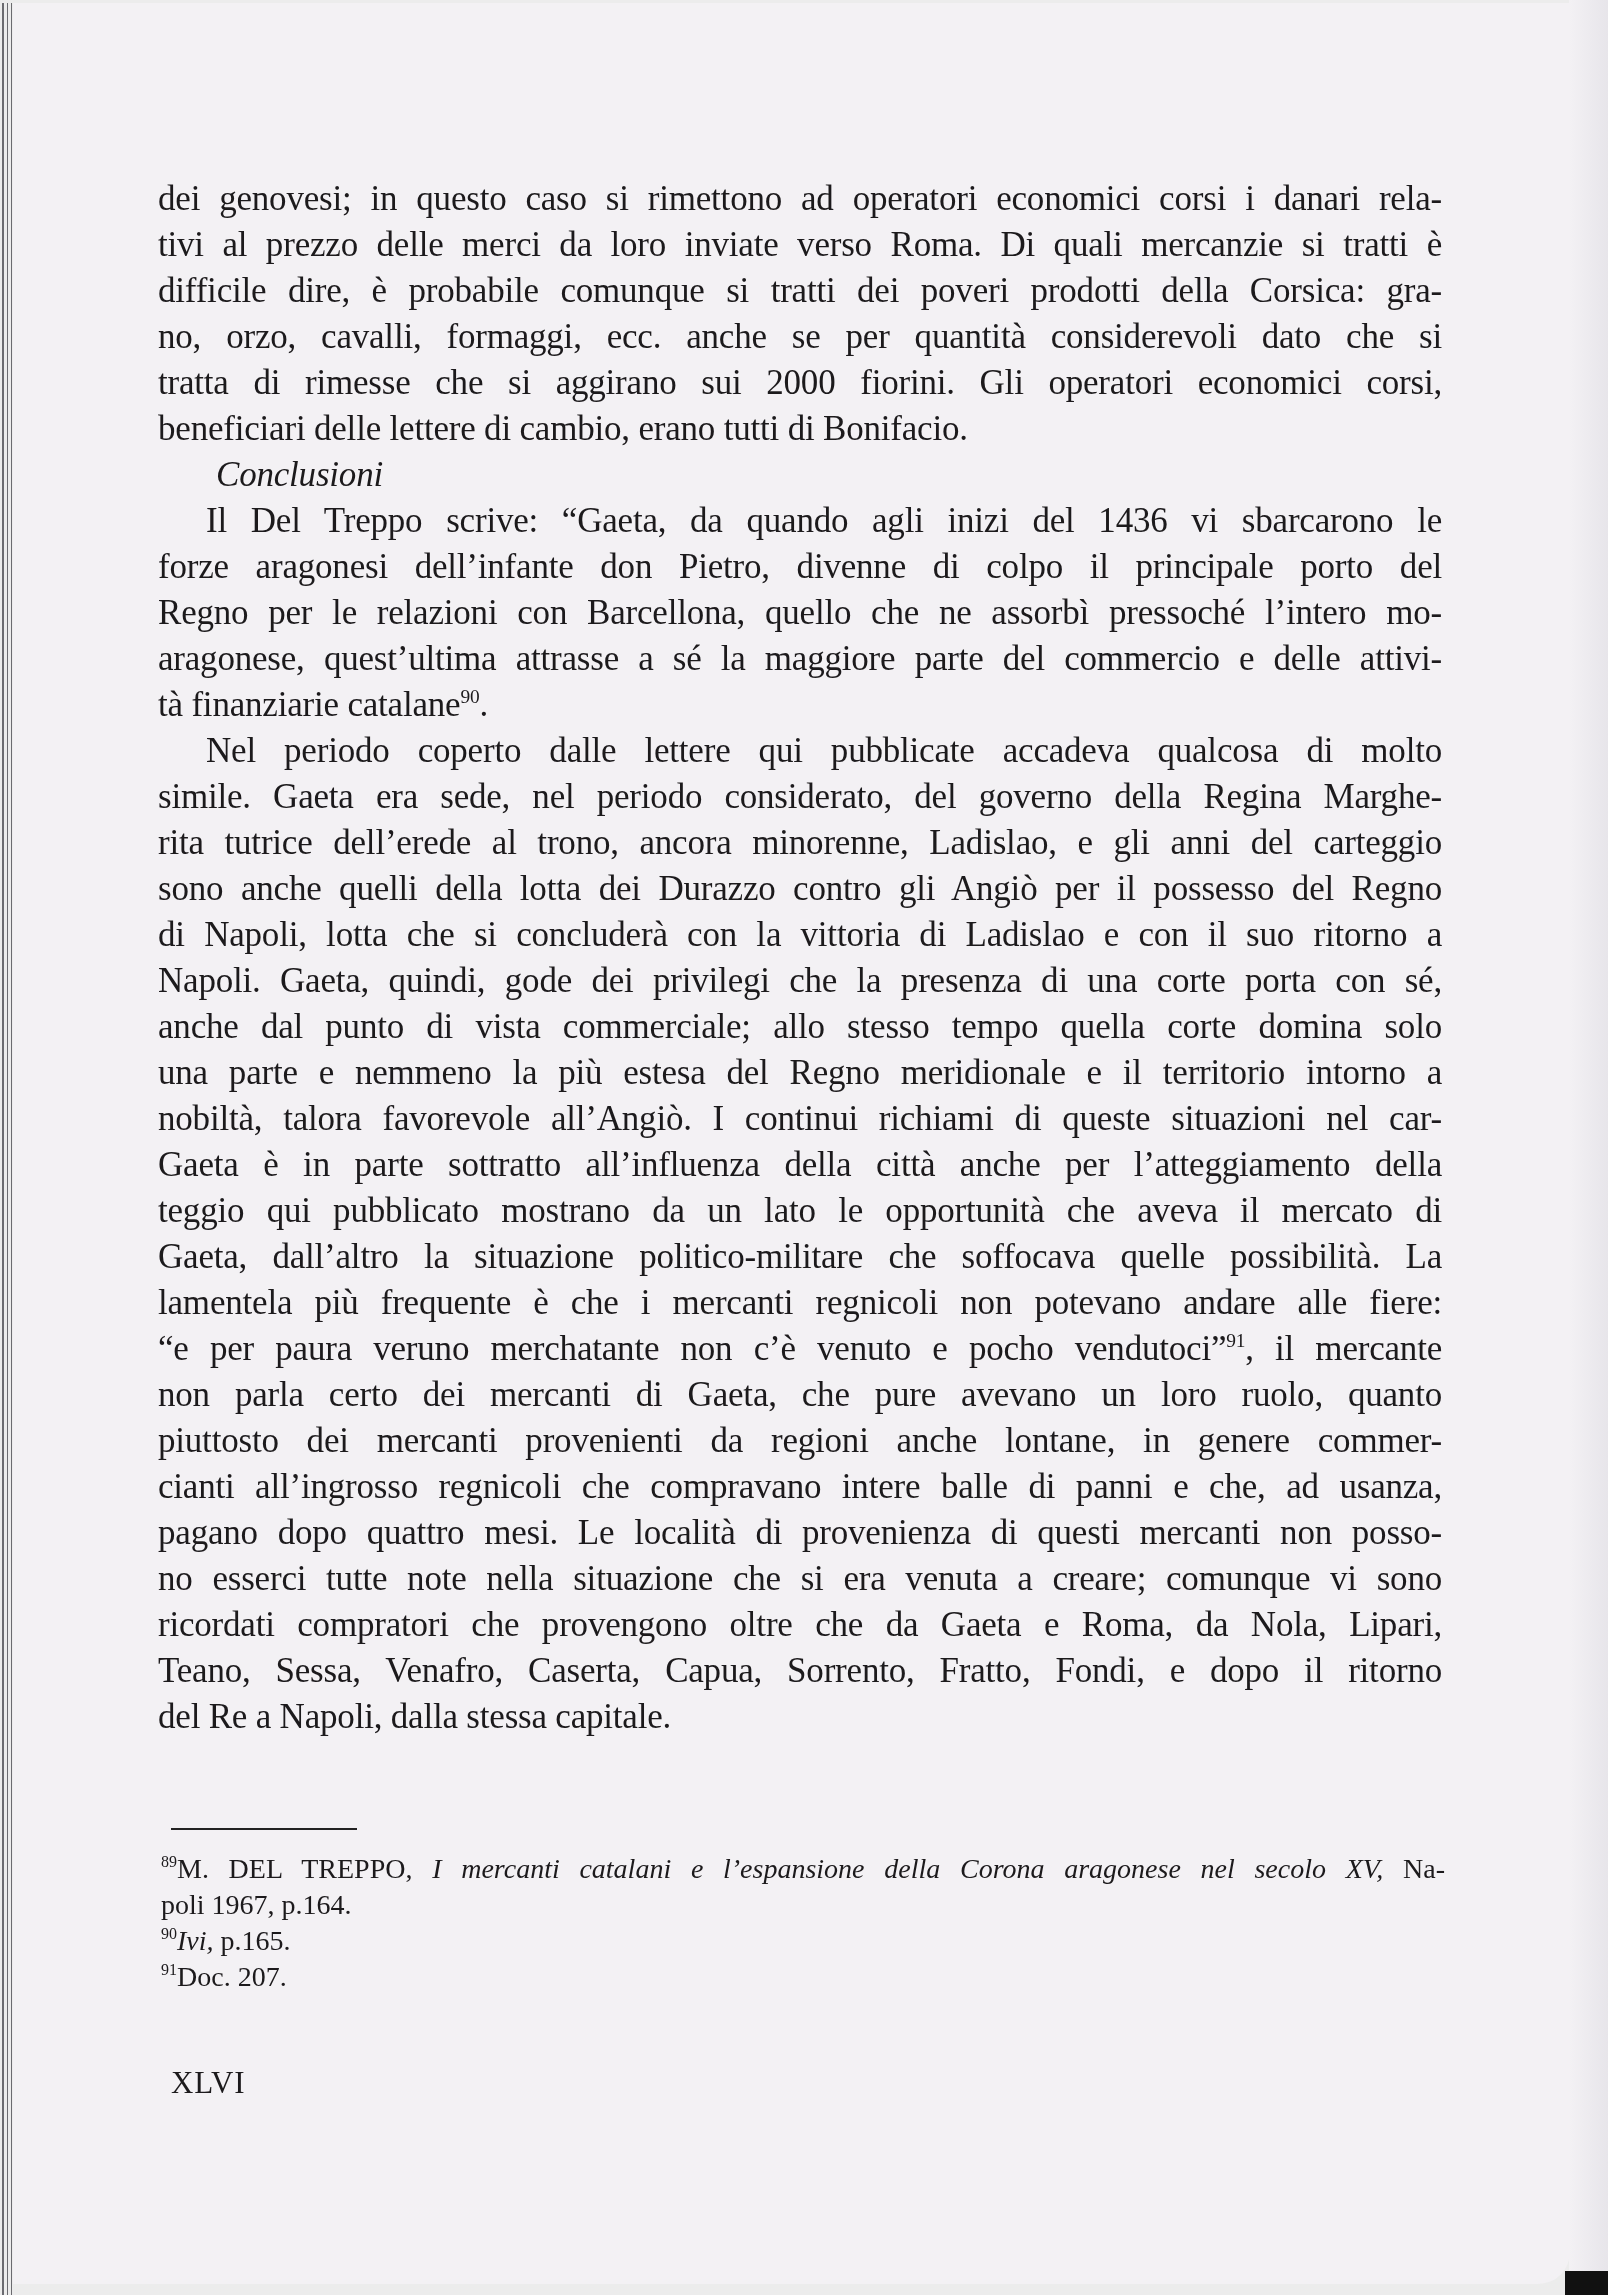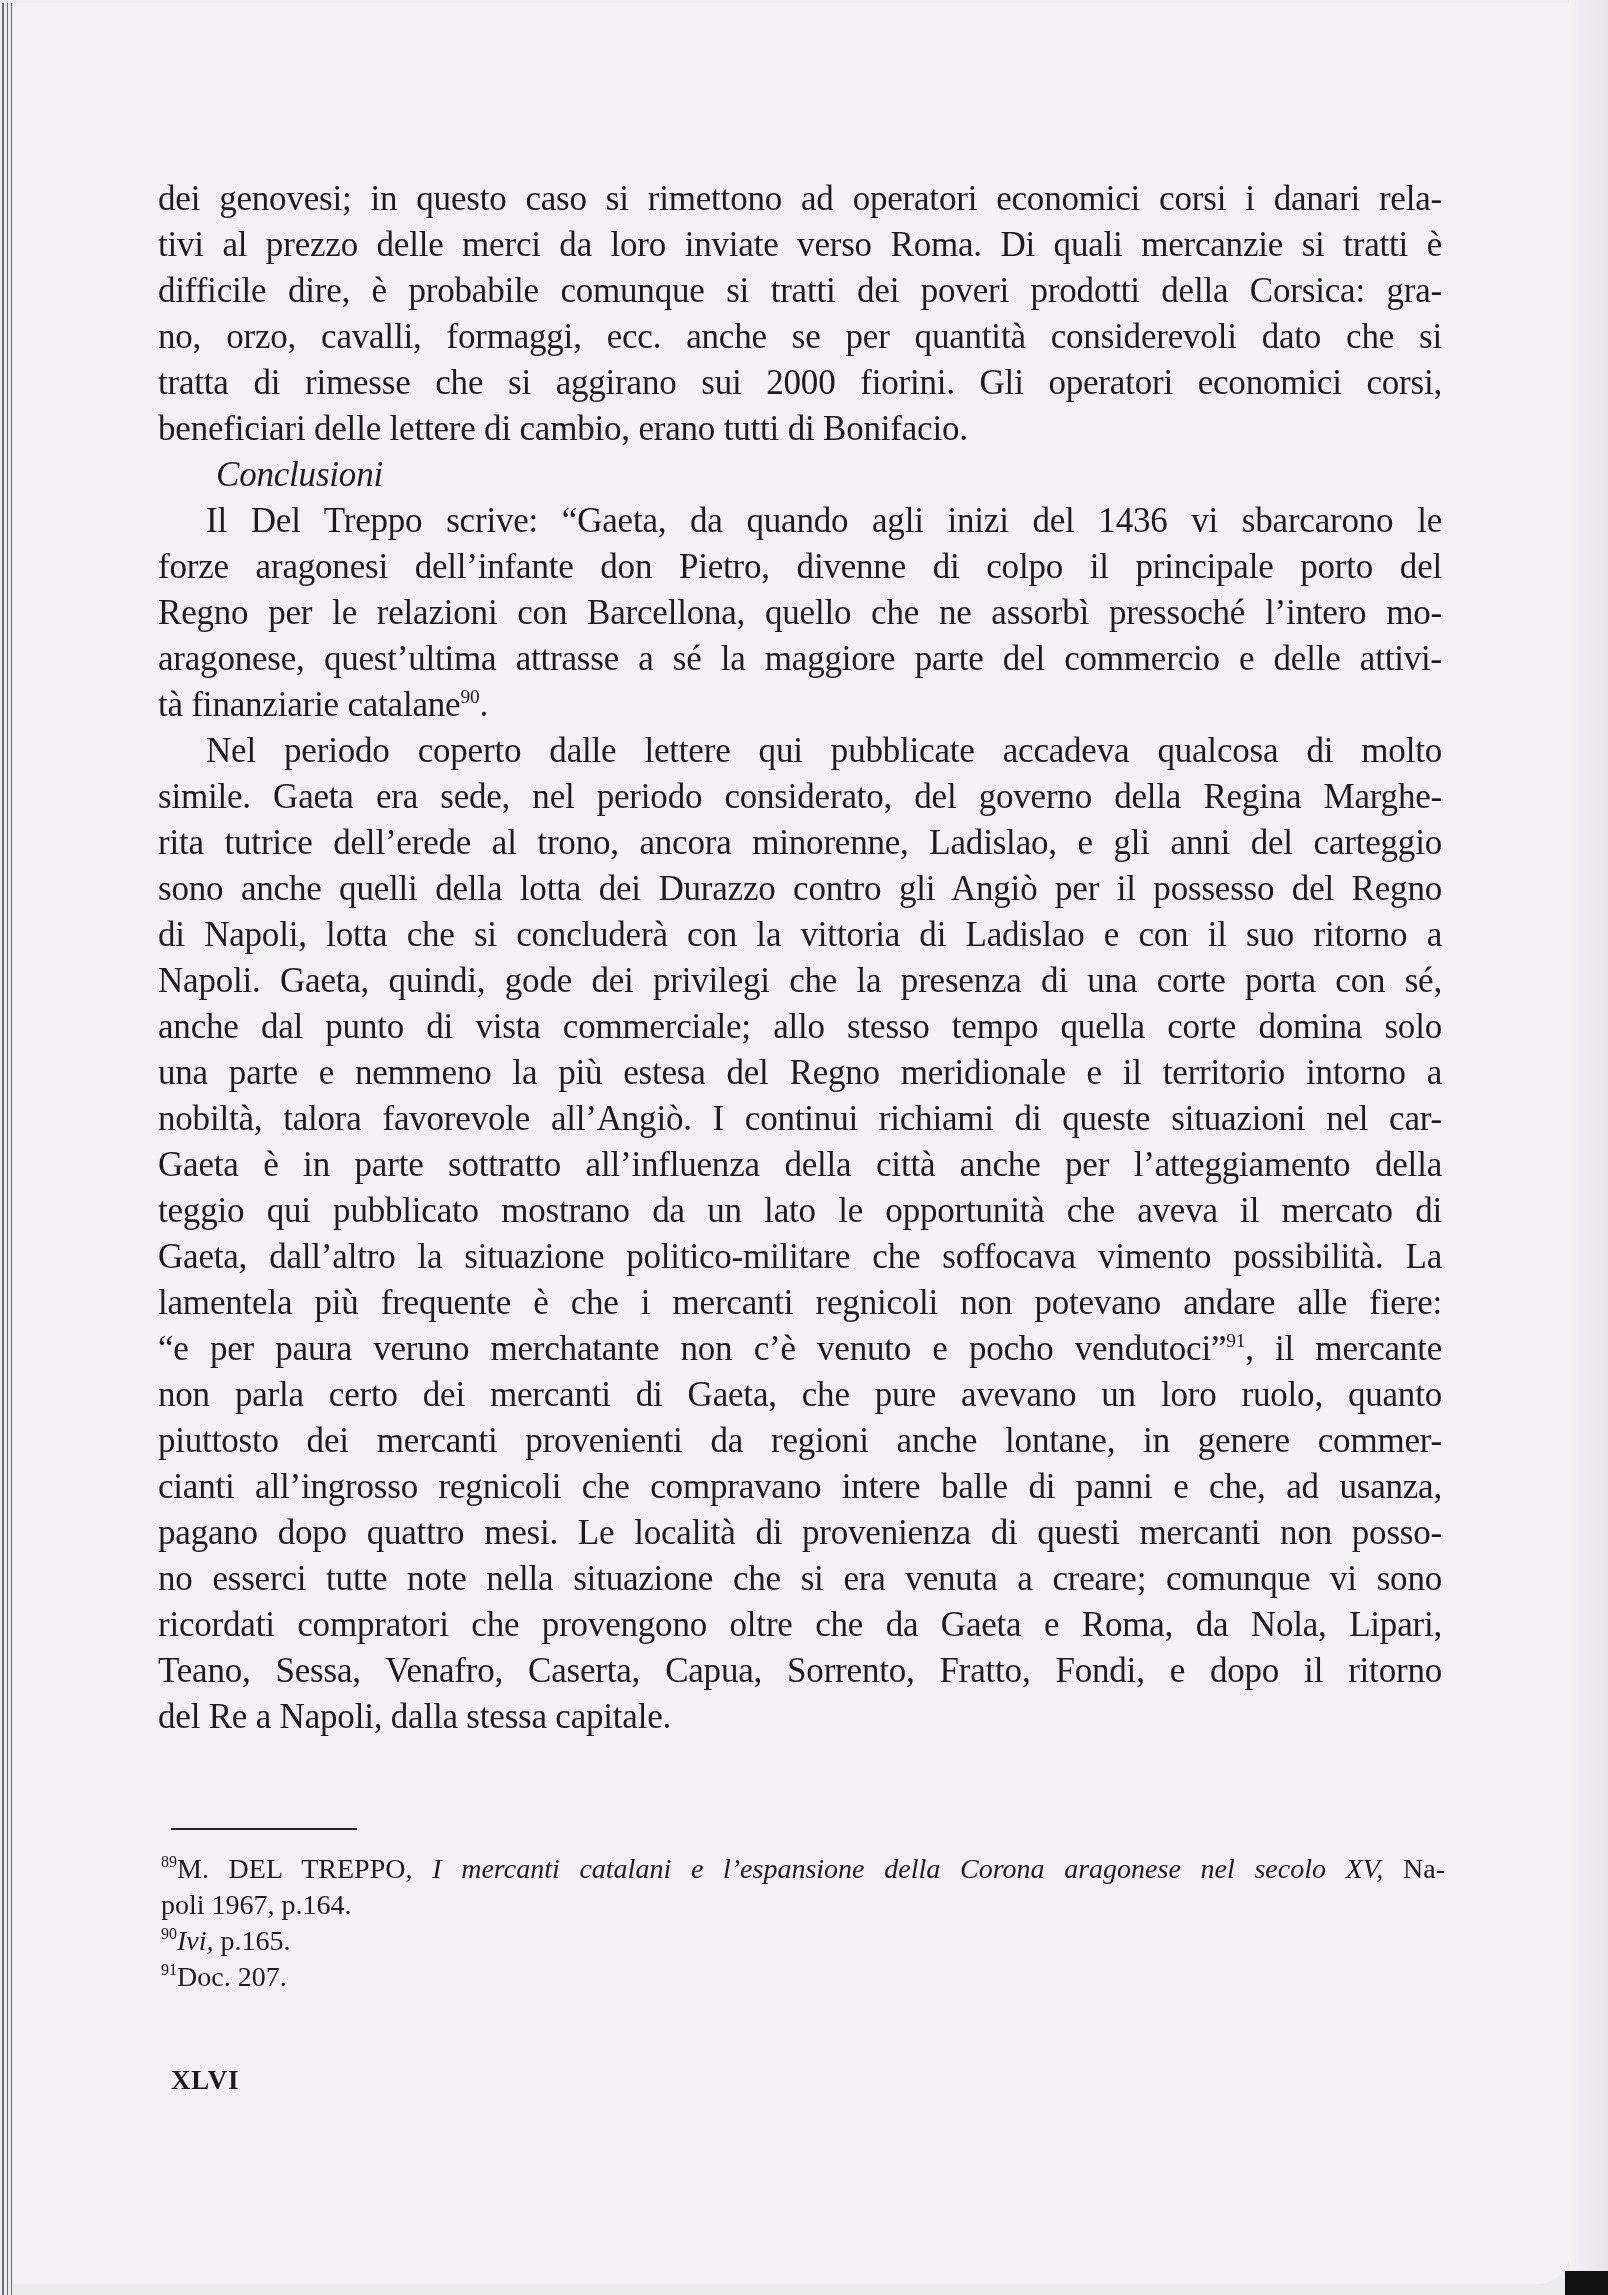--- a/index.html
+++ b/index.html
@@ -34,21 +34,21 @@
   .rule { position: absolute; left: 171px; top: 1828px; width: 186px; height: 1.6px; background: #222; }
   .notes { position: absolute; left: 161px; top: 1851px; width: 1284px; }
   .note-line {
     font-size: 28px; line-height: 36px; height: 36px; white-space: nowrap;
     text-align: justify; text-align-last: justify;
   }
   .note-line.last { text-align-last: left; }
   .note-line sup { font-size: 16px; vertical-align: 11.3px; }
   .it { font-style: italic; }
   .folio {
-    position: absolute; left: 171px; top: 2065px; font-size: 27px; letter-spacing: 0.8px; font-weight: 700;
+    position: absolute; left: 171px; top: 2065px; font-size: 31px; letter-spacing: 0.8px; font-weight: 400;
   }
 </style>
 </head>
 <body>
 
 <div class="page"></div>
 <div class="edge-line" style="left:2.4px"></div>
 <div class="edge-line" style="left:6.5px"></div>
 <div class="edge-line" style="left:10.5px"></div>
 <div class="right-shade"></div>
@@ -80,21 +80,21 @@
     <div class="line">simile. Gaeta era sede, nel periodo considerato, del governo della Regina Marghe-</div>
     <div class="line">rita tutrice dell’erede al trono, ancora minorenne, Ladislao, e gli anni del carteggio</div>
     <div class="line">sono anche quelli della lotta dei Durazzo contro gli Angiò per il possesso del Regno</div>
     <div class="line">di Napoli, lotta che si concluderà con la vittoria di Ladislao e con il suo ritorno a</div>
     <div class="line">Napoli. Gaeta, quindi, gode dei privilegi che la presenza di una corte porta con sé,</div>
     <div class="line">anche dal punto di vista commerciale; allo stesso tempo quella corte domina solo</div>
     <div class="line">una parte e nemmeno la più estesa del Regno meridionale e il territorio intorno a</div>
     <div class="line">nobiltà, talora favorevole all’Angiò. I continui richiami di queste situazioni nel car-</div>
     <div class="line">Gaeta è in parte sottratto all’influenza della città anche per l’atteggiamento della</div>
     <div class="line">teggio qui pubblicato mostrano da un lato le opportunità che aveva il mercato di</div>
-    <div class="line">Gaeta, dall’altro la situazione politico-militare che soffocava vimento possibilità. La</div>
+    <div class="line">Gaeta, dall’altro la situazione politico-militare che soffocava quelle possibilità. La</div>
     <div class="line">lamentela più frequente è che i mercanti regnicoli non potevano andare alle fiere:</div>
     <div class="line"><span>“e per paura veruno merchatante non c’è venuto e pocho vendutoci”</span><sup>91</sup><span>, il mercante</span></div>
     <div class="line">non parla certo dei mercanti di Gaeta, che pure avevano un loro ruolo, quanto</div>
     <div class="line">piuttosto dei mercanti provenienti da regioni anche lontane, in genere commer-</div>
     <div class="line">cianti all’ingrosso regnicoli che compravano intere balle di panni e che, ad usanza,</div>
     <div class="line">pagano dopo quattro mesi. Le località di provenienza di questi mercanti non posso-</div>
     <div class="line">no esserci tutte note nella situazione che si era venuta a creare; comunque vi sono</div>
     <div class="line">ricordati compratori che provengono oltre che da Gaeta e Roma, da Nola, Lipari,</div>
     <div class="line">Teano, Sessa, Venafro, Caserta, Capua, Sorrento, Fratto, Fondi, e dopo il ritorno</div>
     <div class="line last">del Re a Napoli, dalla stessa capitale.</div>

